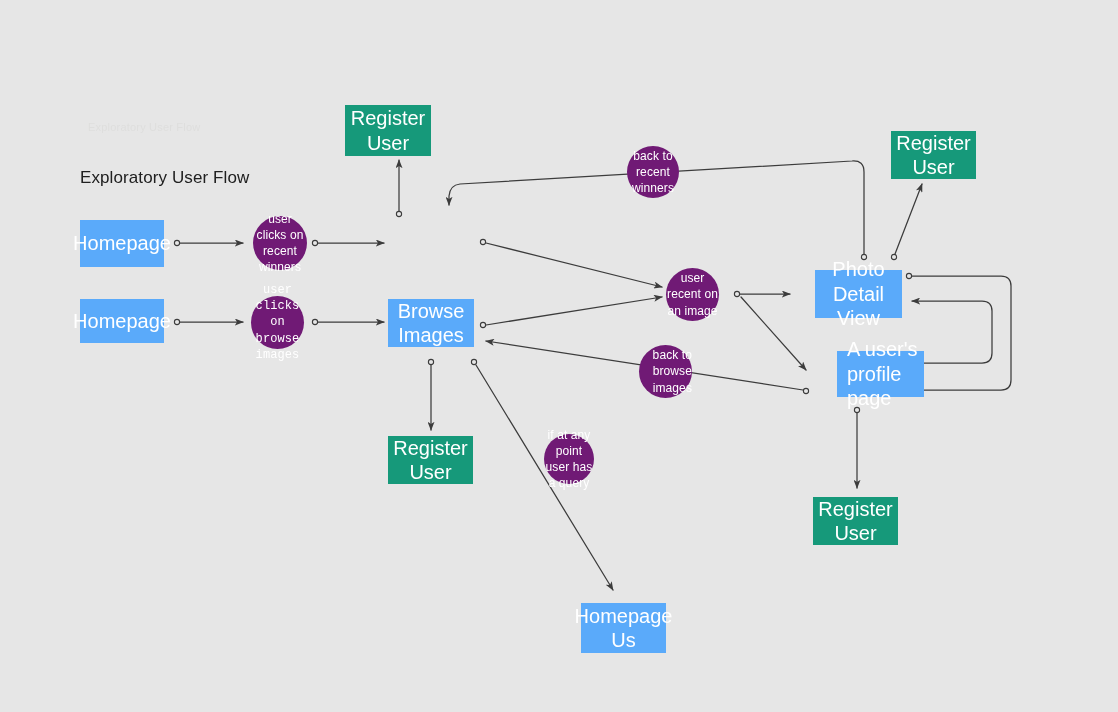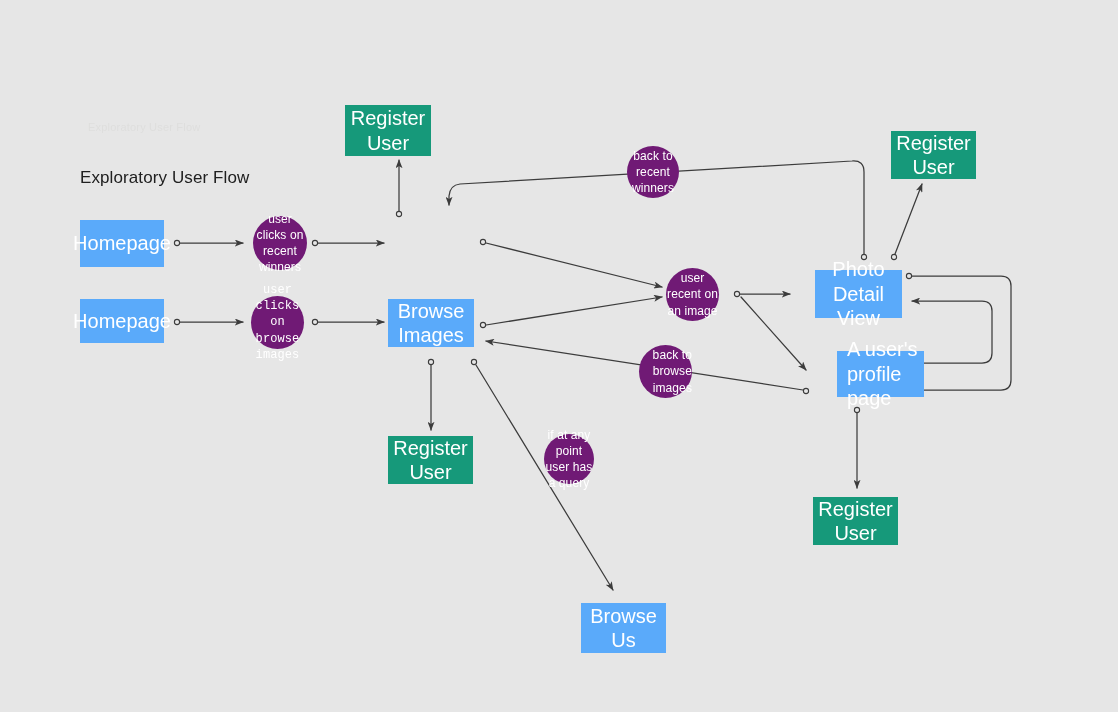--- a/index.html
+++ b/index.html
@@ -172,15 +172,15 @@
   <div class="node rect blue" style="left:815px;top:270px;width:87px;height:48px;">Photo Detail View</div>
 
   <div class="node rect blue" style="left:813px;top:351px;width:87px;height:46px;padding-left:10px;justify-content:flex-start;text-align:left;margin-left:24px;">A user's profile page</div>
 
   <div class="node rect green" style="left:388px;top:436px;width:85px;height:48px;">Register User</div>
 
   <div class="node circle" style="left:520px;top:434px;width:50px;height:50px;margin-left:24px;">if at any point user has a query</div>
 
   <div class="node rect green" style="left:813px;top:497px;width:85px;height:48px;">Register User</div>
 
-  <div class="node rect blue" style="left:581px;top:603px;width:85px;height:50px;">Browse Us</div>
+  <div class="node rect blue" style="left:581px;top:603px;width:85px;height:50px;">Homepage Us</div>
 
 </div>
 
 </body></html>

